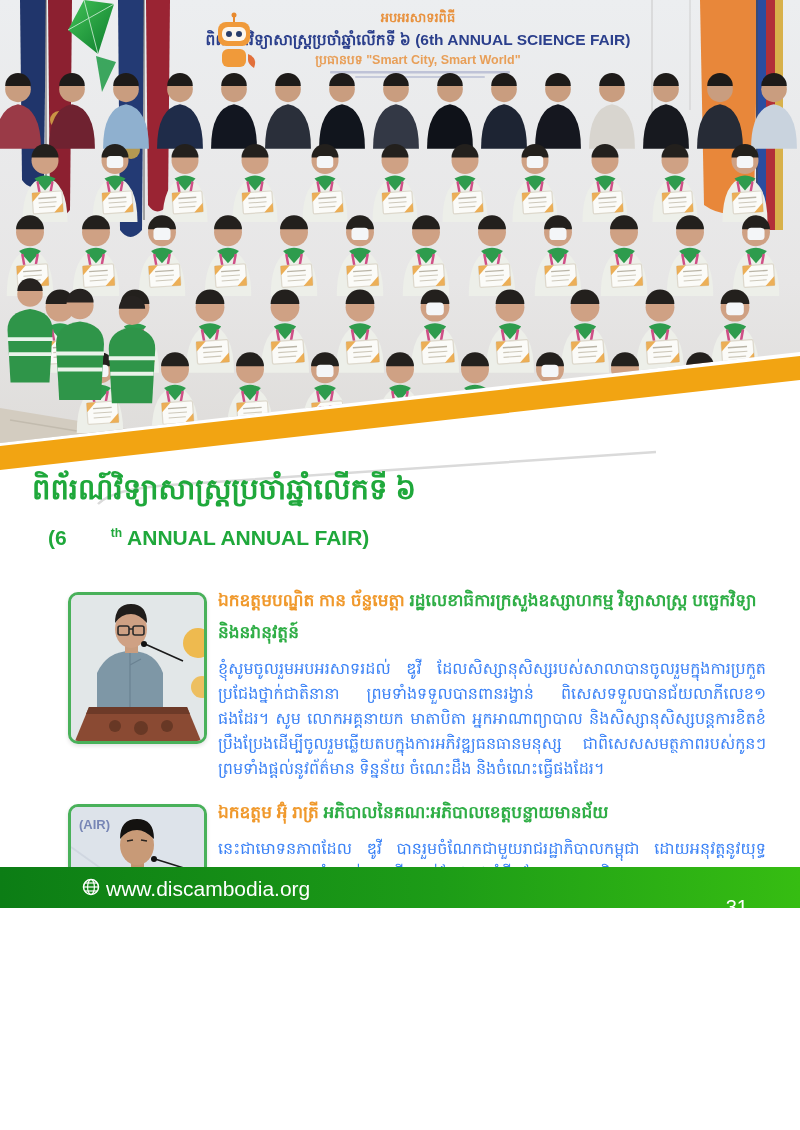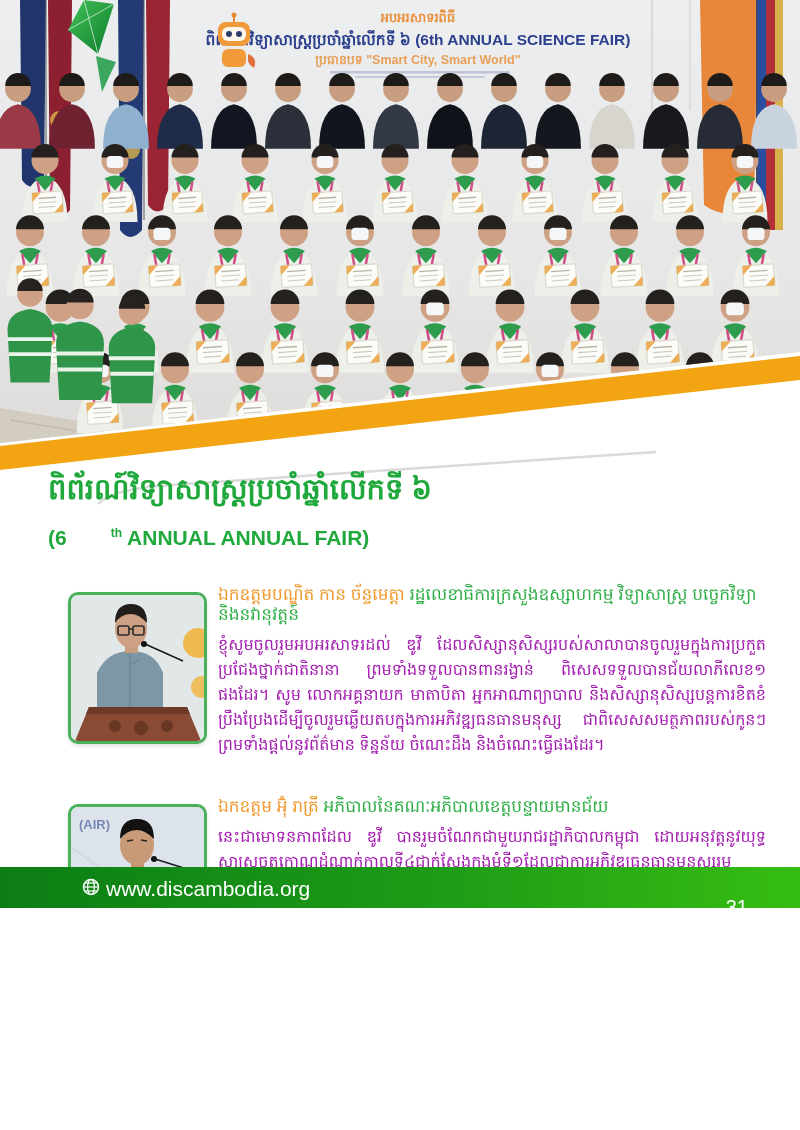--- a/index.html
+++ b/index.html
@@ -9,39 +9,39 @@
   
   .photo-clip{position:absolute;top:0;left:0;width:800px;height:470px;
               clip-path:polygon(0 0,100% 0,100% 352px,0 443px);}
   .photo-clip svg{display:block;}
   .orange-band{position:absolute;top:0;left:0;width:800px;height:480px;
                background:#f2a412;
                clip-path:polygon(0 446px,100% 356px,100% 380px,0 470px);}
   .curve-line{position:absolute;top:0;left:0;width:800px;height:520px;pointer-events:none;}
 
   
-  .main-title{position:absolute;left:48px;top:472px;color:#1fa83b;
+  .main-title{position:absolute;left:32px;top:472px;color:#1fa83b;
               font-weight:bold;font-size:29px;line-height:34px;}
   .sub-title{position:absolute;left:48px;top:526px;color:#1fa83b;
              font-weight:bold;font-size:21px;}
   .sub-title sup{font-size:12px;padding-left:44px;}
 
   
   .section{position:absolute;left:68px;width:700px;}
   .sec1{top:585px;}
   .sec2{top:797px;}
   .portrait{position:absolute;left:0;top:7px;width:133px;height:146px;
             border:3px solid #49b15a;border-radius:10px;overflow:hidden;
             background:#e3e7e8;box-shadow:0 2px 4px rgba(0,0,0,0.12);}
   .portrait svg{display:block;}
   .sec-text{margin-left:150px;width:548px;}
-  .sec-head{font-weight:normal;font-size:17px;line-height:20px;}
+  .sec-head{font-weight:bold;font-size:17px;line-height:32px;}
   .speaker-name{color:#f0992c;}
   .speaker-title{color:#2fae46;}
-  .sec-para{margin-top:7px;font-size:16px;line-height:25px;color:#a21caf;
+  .sec-para{margin-top:7px;font-size:16px;line-height:25px;color:#3b82f6;
             text-align:justify;}
 
   
   .footer{position:absolute;left:0;bottom:0;width:800px;height:41px;
           background:linear-gradient(90deg,#0c7d15 0%,#1d9c17 55%,#36bd12 100%);}
   .footer-url{position:absolute;left:106px;top:10px;color:#ffffff;font-size:21px;}
   .globe{position:absolute;left:82px;top:11px;}
   .page-num{position:absolute;right:52px;top:8px;color:#ffffff;
             font-weight:normal;font-size:20px;margin-top:21px;}
 </style>

